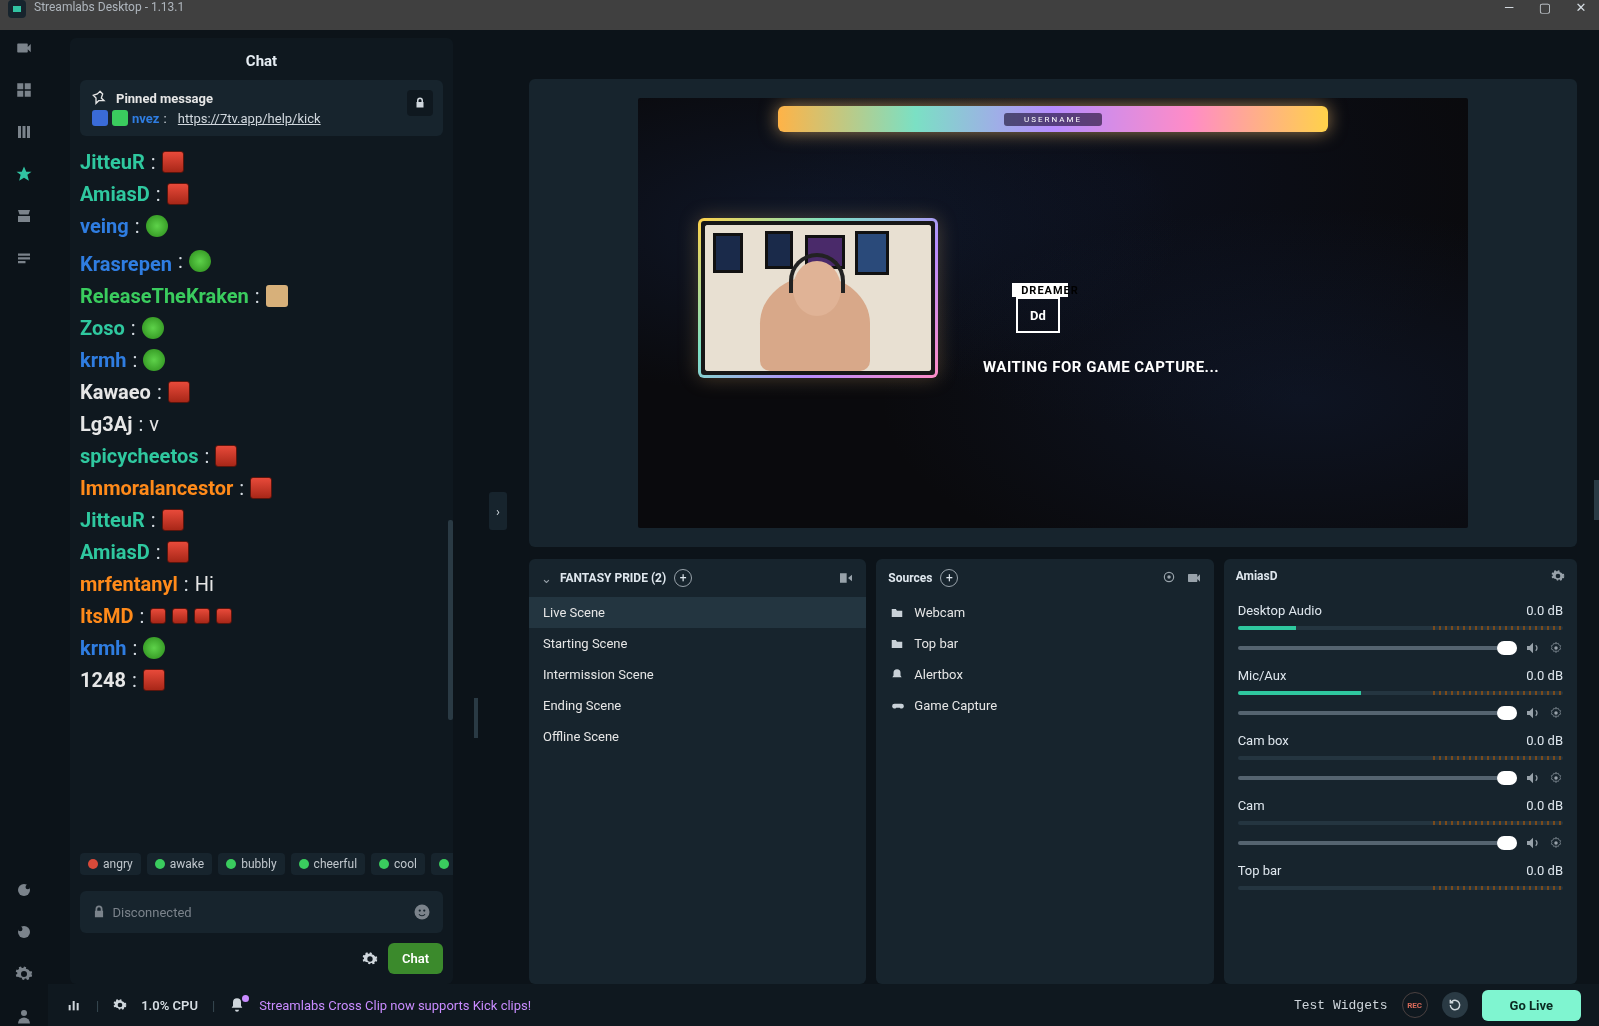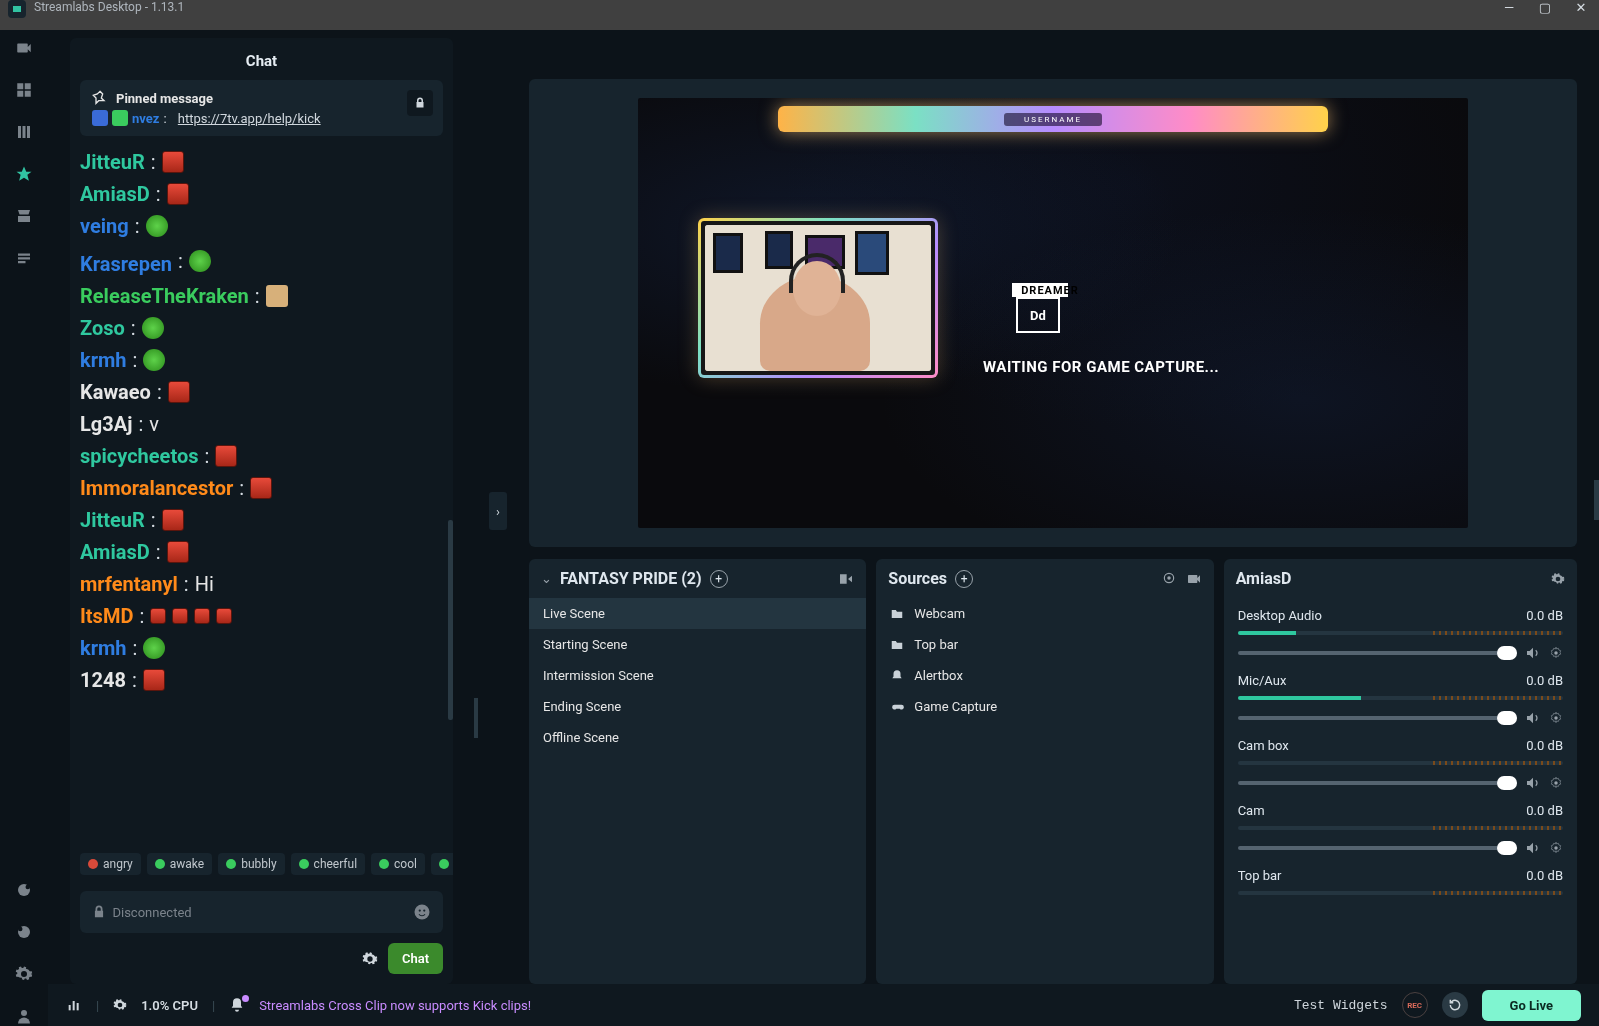--- a/index.html
+++ b/index.html
@@ -61,21 +61,21 @@
 .cam-inner .headset{position:absolute;bottom:78px;left:84px;width:56px;height:40px;border:4px solid #222;border-bottom:none;border-radius:30px 30px 0 0;}
 .wait-text{position:absolute;left:345px;top:260px;color:#fff;font-weight:700;font-size:15px;letter-spacing:.5px;}
 .dd-badge{position:absolute;left:370px;top:185px;width:60px;height:60px;}
 .dd-badge .fold{position:absolute;top:0;right:0;width:56px;height:14px;background:#fff;color:#000;font-size:11px;font-weight:700;display:flex;align-items:center;justify-content:center;letter-spacing:1px;padding-left:20px;}
 .dd-badge .box{position:absolute;top:14px;left:8px;width:44px;height:36px;border:2px solid #fff;display:flex;align-items:center;justify-content:center;color:#fff;font-weight:700;}
 .scrollgrip{position:absolute;right:0;top:480px;width:5px;height:40px;background:#2a3a44;}
 .panel-grip{width:4px;height:40px;background:#2a3a44;align-self:flex-start;margin-top:210px;}
 .bottom-panels{display:flex;gap:10px;flex:1;}
 .panel{background:#17242d;border-radius:6px;flex:1;display:flex;flex-direction:column;overflow:hidden;}
 .panel-hd{display:flex;align-items:center;padding:10px 12px;gap:8px;color:#dfe7ee;}
-.panel-hd .ttl{font-weight:700;font-size:16px;}
+.panel-hd .ttl{font-weight:700;font-size:12px;}
 .panel-hd .icons-right{margin-left:auto;display:flex;gap:10px;color:#98a2aa;}
 .plusc{width:18px;height:18px;border:1.5px solid #98a2aa;border-radius:50%;display:flex;align-items:center;justify-content:center;font-size:12px;cursor:pointer;}
 .chev{color:#98a2aa;}
 .list{display:flex;flex-direction:column;}
 .list-item{padding:8px 14px;font-size:13px;color:#e6e6e6;cursor:pointer;}
 .list-item.sel{background:#233540;}
 .src-item{padding:8px 14px;font-size:13px;color:#e6e6e6;display:flex;align-items:center;gap:10px;cursor:pointer;}
 .src-item .ico{width:14px;color:#c9d1d8;}
 .mixer-panel{min-width:308px;}
 .mix-item{padding:10px 14px 2px;}

